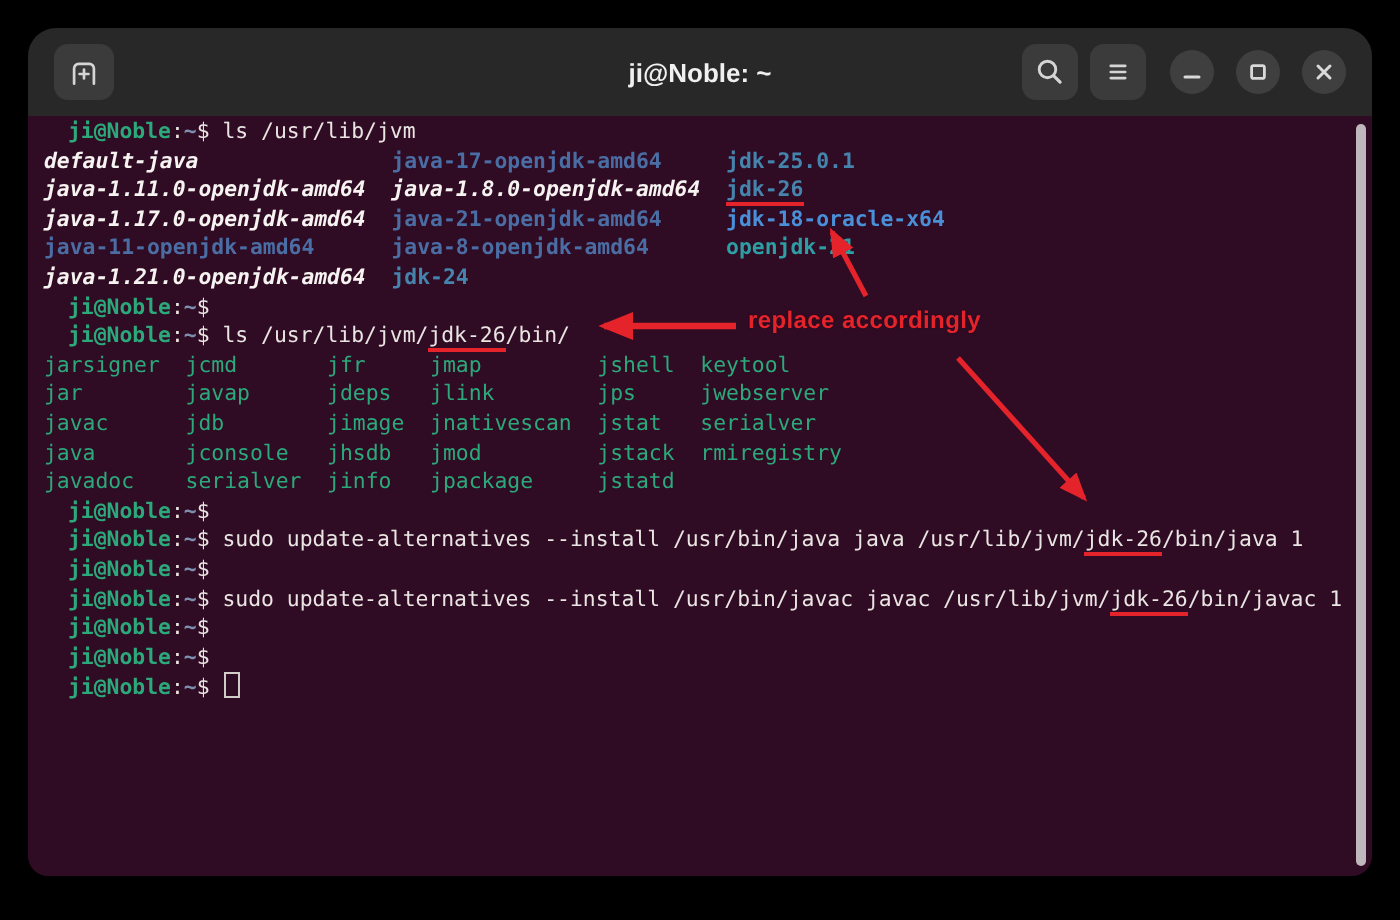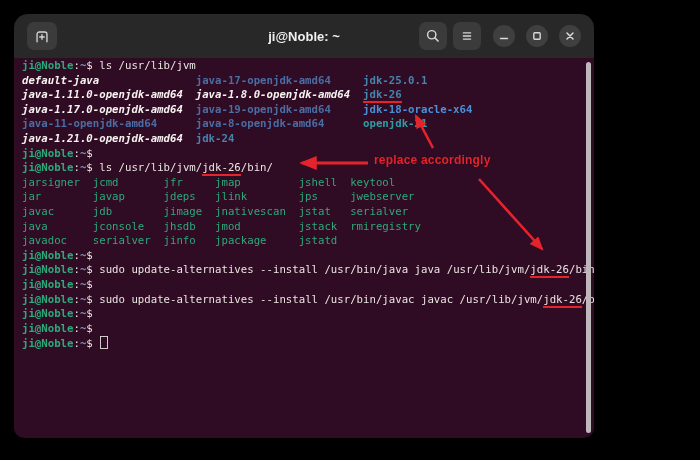--- a/index.html
+++ b/index.html
@@ -1,21 +1,21 @@
 <!DOCTYPE html>
 <html style="--header: #282828; --btn: #3b3b3b; --circle: #3f3f3f; --iconfg: #d5d5d5; --titlefg: #f0f0f0; --bg: #300b24; --fg: #e9e5e2; --green: #2ca97a; --tilde: #7d8fae; --wb: #f6f3f1; --dir: #4a6da4; --jdk: #4584ad; --oracle: #4a90d9; --ojdk: #2d9fa4; --exe: #2ca97a; --red: #e5232b; --scroll: #bfb7bc;"><head>
 <meta charset="utf-8">
 <style>
   html,body{margin:0;padding:0;}
   body{
     width:700px;height:460px;background:#000;overflow:hidden;
     font-family:"Liberation Sans", sans-serif;position:relative;
   }
   .window{
-    position:absolute;left:14px;top:14px;width:580px;height:424px;
+    position:absolute;left:14px;top:14px;width:672px;height:424px;
     border-radius:14px 14px 10px 10px;overflow:hidden;
     display:flex;flex-direction:column;
     box-shadow:0 2px 18px rgba(0,0,0,.8);
   }
   
   .titlebar{
     height:44px;flex:0 0 44px;background:var(--header);
     display:flex;align-items:center;padding:0 13px;position:relative;
   }
   .tb-title{
@@ -35,21 +35,21 @@
     display:flex;align-items:center;justify-content:center;flex:0 0 auto;border:none;
   }
   .icon-svg{display:block;}
   
   .terminal{
     flex:1;background:var(--bg);position:relative;
     font-family:"DejaVu Sans Mono", monospace;font-size:10.7px;line-height:14.6px;
   }
   .term-lines{position:absolute;left:8px;top:1px;right:14px;}
   .term-line{white-space:pre;height:14.6px;}
-  .r-user{color:var(--green);font-weight:bold;}
+  .r-user{color:var(--green);font-weight:bold;margin-left:12px;}
   .r-fg{color:var(--fg);}
   .r-path{color:var(--tilde);font-weight:bold;}
   .r-wb{color:var(--wb);font-weight:bold;font-style:italic;}
   .r-dir{color:var(--dir);font-weight:bold;}
   .r-jdk{color:var(--jdk);font-weight:bold;}
   .r-oracle{color:var(--oracle);font-weight:bold;}
   .r-ojdk{color:var(--ojdk);font-weight:bold;}
   .r-exe{color:var(--exe);}
   .ul{border-bottom:2px solid var(--red);}
   .cursor{
@@ -126,21 +126,21 @@
         </span>
       </button>
     </div>
   </div>
 
   <div class="terminal">
     <div class="term-lines">
         <div class="term-line"><span class="r-user">ji@Noble</span><span class="r-fg">:</span><span class="r-path">~</span><span class="r-fg">$ </span><span class="r-fg">ls /usr/lib/jvm</span></div>
         <div class="term-line"><span class="r-wb">default-java               </span><span class="r-dir">java-17-openjdk-amd64     </span><span class="r-jdk">jdk-25.0.1</span></div>
         <div class="term-line"><span class="r-wb">java-1.11.0-openjdk-amd64  </span><span class="r-wb">java-1.8.0-openjdk-amd64  </span><span class="r-jdk ul">jdk-26</span></div>
-        <div class="term-line"><span class="r-wb">java-1.17.0-openjdk-amd64  </span><span class="r-dir">java-19-openjdk-amd64     </span><span class="r-oracle">jdk-18-oracle-x64</span></div>
+        <div class="term-line"><span class="r-wb">java-1.17.0-openjdk-amd64  </span><span class="r-dir">java-21-openjdk-amd64     </span><span class="r-oracle">jdk-18-oracle-x64</span></div>
         <div class="term-line"><span class="r-dir">java-11-openjdk-amd64      </span><span class="r-dir">java-8-openjdk-amd64      </span><span class="r-ojdk">openjdk-21</span></div>
         <div class="term-line"><span class="r-wb">java-1.21.0-openjdk-amd64  </span><span class="r-jdk">jdk-24</span></div>
         <div class="term-line"><span class="r-user">ji@Noble</span><span class="r-fg">:</span><span class="r-path">~</span><span class="r-fg">$ </span></div>
         <div class="term-line"><span class="r-user">ji@Noble</span><span class="r-fg">:</span><span class="r-path">~</span><span class="r-fg">$ </span><span class="r-fg">ls /usr/lib/jvm/</span><span class="r-fg ul">jdk-26</span><span class="r-fg">/bin/</span></div>
         <div class="term-line"><span class="r-exe">jarsigner  jcmd       jfr     jmap         jshell  keytool</span></div>
         <div class="term-line"><span class="r-exe">jar        javap      jdeps   jlink        jps     jwebserver</span></div>
         <div class="term-line"><span class="r-exe">javac      jdb        jimage  jnativescan  jstat   serialver</span></div>
         <div class="term-line"><span class="r-exe">java       jconsole   jhsdb   jmod         jstack  rmiregistry</span></div>
         <div class="term-line"><span class="r-exe">javadoc    serialver  jinfo   jpackage     jstatd</span></div>
         <div class="term-line"><span class="r-user">ji@Noble</span><span class="r-fg">:</span><span class="r-path">~</span><span class="r-fg">$ </span></div>

